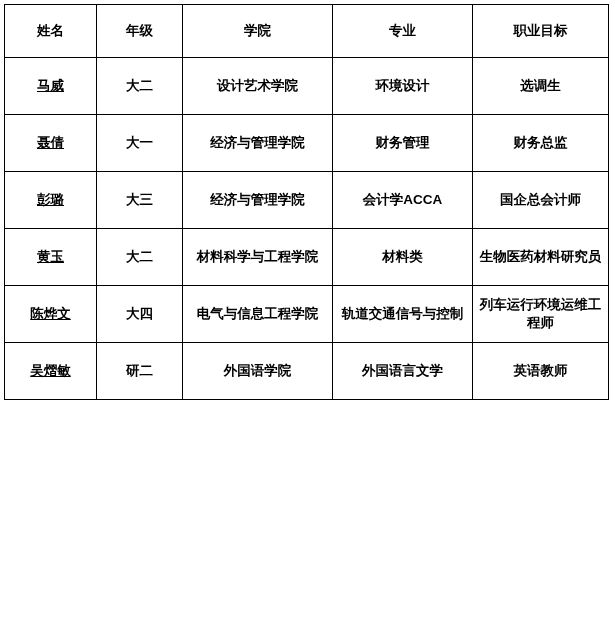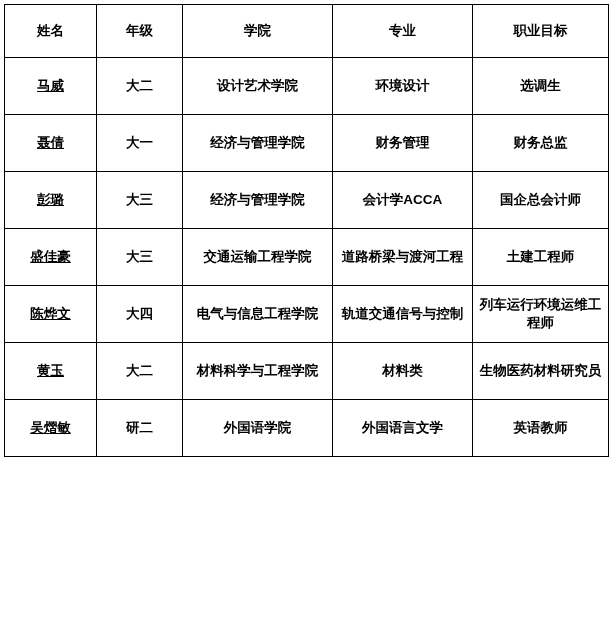--- a/index.html
+++ b/index.html
@@ -89,39 +89,32 @@
           <td>财务总监</td>
         </tr>
         <tr>
           <td>彭璐</td>
           <td>大三</td>
           <td>经济与管理学院</td>
           <td>会计学ACCA</td>
           <td>国企总会计师</td>
         </tr>
         <tr>
-          <td>盛佳豪</td>
-          <td>大三</td>
-          <td>交通运输工程学院</td>
-          <td>道路桥梁与渡河工程</td>
-          <td>土建工程师</td>
+          <td>黄玉</td>
+          <td>大二</td>
+          <td>材料科学与工程学院</td>
+          <td>材料类</td>
+          <td>生物医药材料研究员</td>
         </tr>
         <tr>
           <td>陈烨文</td>
           <td>大四</td>
           <td>电气与信息工程学院</td>
           <td>轨道交通信号与控制</td>
           <td>列车运行环境运维工程师</td>
-        </tr>
-        <tr>
-          <td>黄玉</td>
-          <td>大二</td>
-          <td>材料科学与工程学院</td>
-          <td>材料类</td>
-          <td>生物医药材料研究员</td>
         </tr>
         <tr>
           <td>吴熠敏</td>
           <td>研二</td>
           <td>外国语学院</td>
           <td>外国语言文学</td>
           <td>英语教师</td>
         </tr>
       </tbody>
   </table>

